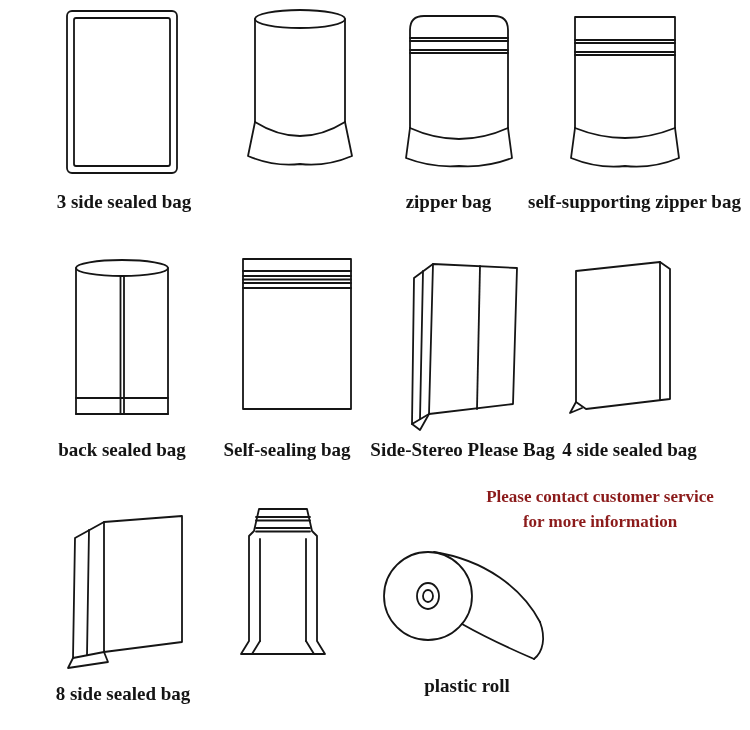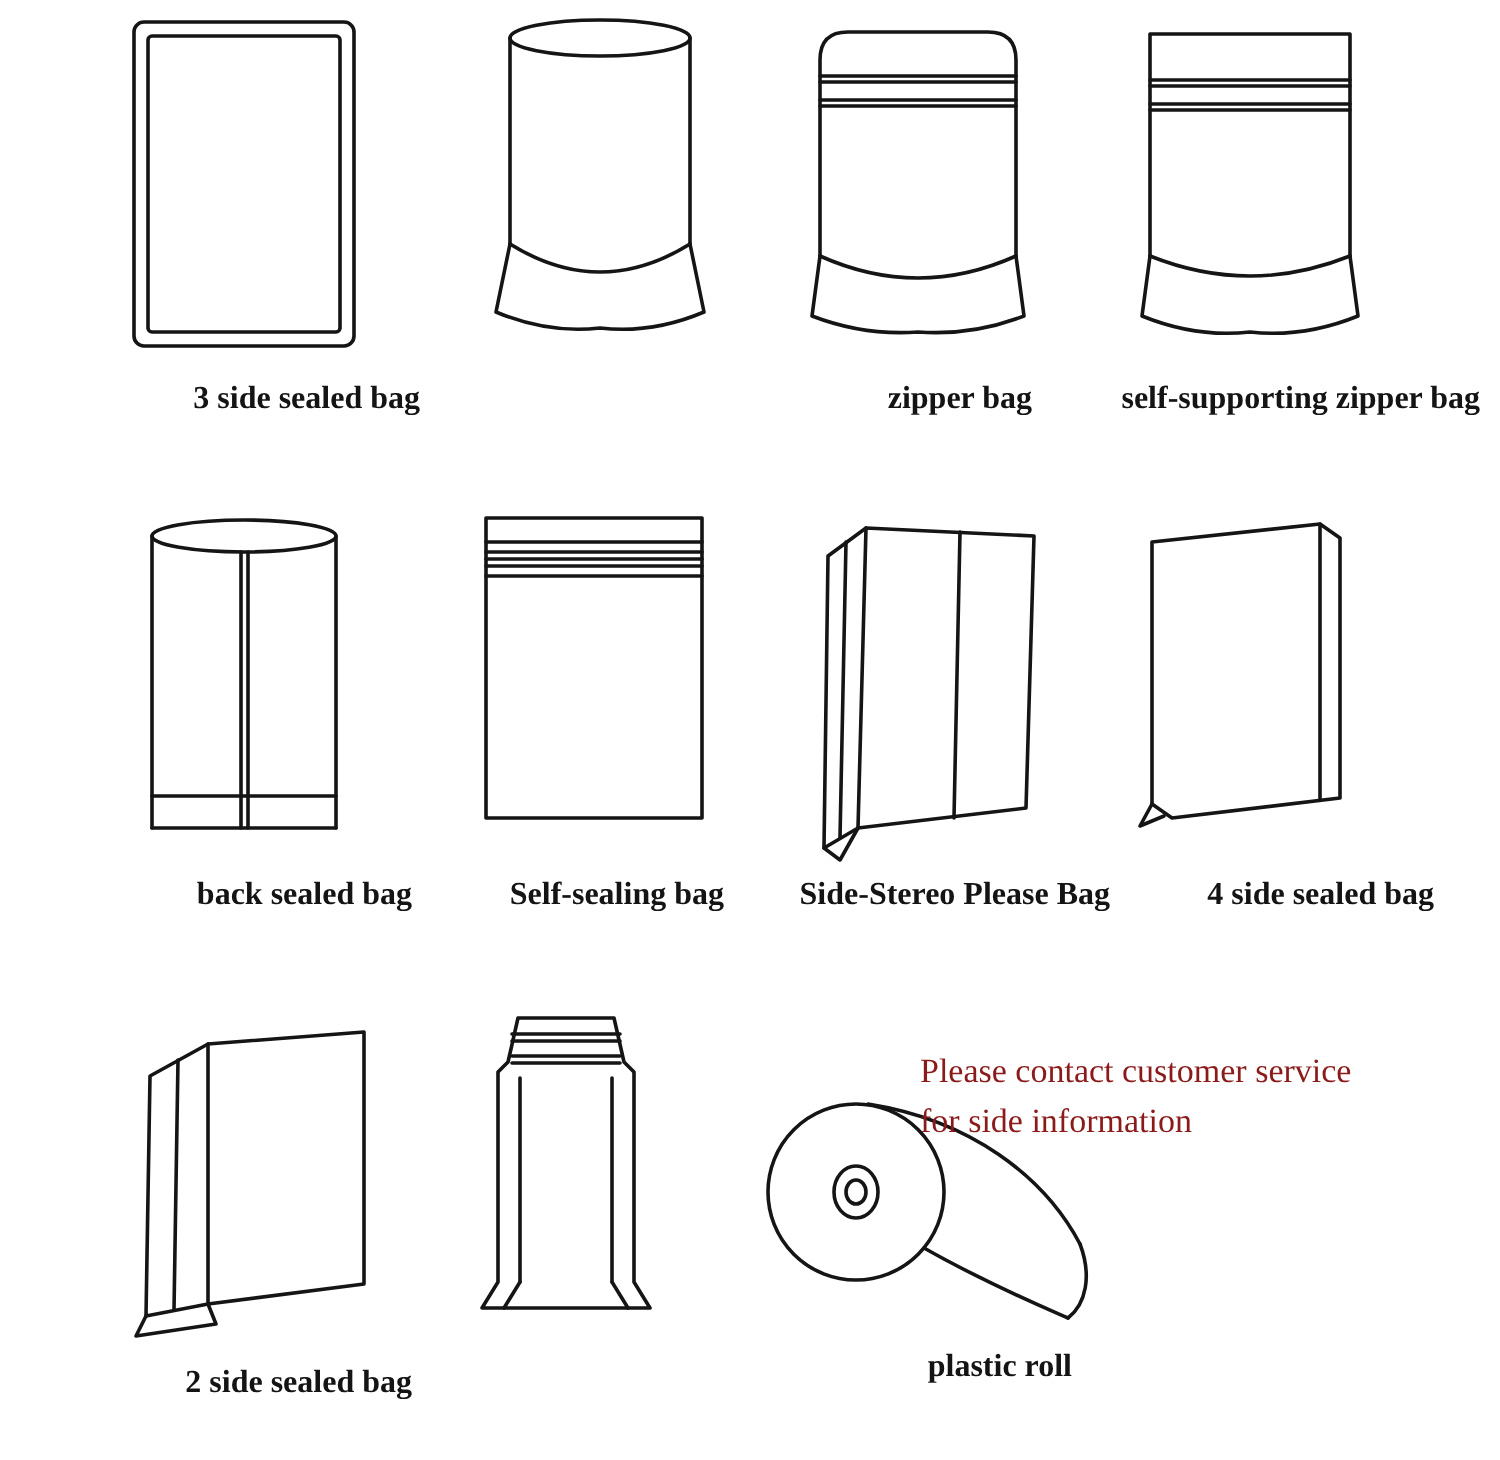--- a/index.html
+++ b/index.html
@@ -15,31 +15,31 @@
   .fig svg { display:block; }
   .fig svg * {
     fill:none;
     stroke:#151515;
     stroke-width:1.8;
     stroke-linecap:round;
     stroke-linejoin:round;
   }
   .label {
     position:absolute;
-    text-align:right;
+    text-align:center;
     font-weight:bold;
-    font-size:16px;
+    font-size:19px;
     color:#141414;
     white-space:nowrap;
   }
   .notice {
     position:absolute;
-    left:460px; top:523px; width:280px;
-    text-align:left;
-    font-weight:normal;
+    left:460px; top:484px; width:280px;
+    text-align:center;
+    font-weight:bold;
     font-size:17px;
     line-height:25px;
     color:#8B1A1A;
   }
 </style>
 </head>
 <body>
 
 <div class="stage">
 
@@ -144,21 +144,21 @@
 
   <div class="label" style="left:38px;top:191px;width:172px">3 side sealed bag</div>
   <div class="label" style="left:381px;top:191px;width:135px">zipper bag</div>
   <div class="label" style="left:38px;top:439px;width:168px">back sealed bag</div>
 
   <div class="label" style="left:528px;top:191px;width:212px">self-supporting zipper bag</div>
   <div class="label" style="left:212px;top:439px;width:150px">Self-sealing bag</div>
   <div class="label" style="left:370px;top:439px;width:185px">Side-Stereo Please Bag</div>
   <div class="label" style="left:542px;top:439px;width:175px">4 side sealed bag</div>
 
-  <div class="label" style="left:40px;top:683px;width:166px">2 side sealed bag</div>
+  <div class="label" style="left:40px;top:683px;width:166px">8 side sealed bag</div>
   <div class="label" style="left:398px;top:675px;width:138px">plastic roll</div>
 
   <div class="notice" style="color: rgb(139, 26, 26);">
     <div>Please contact customer service</div>
-    <div>for side information</div>
+    <div>for more information</div>
   </div>
 
 </div>
 
 </body></html>

